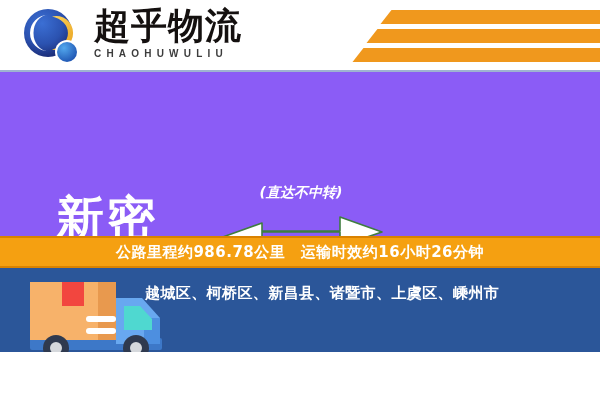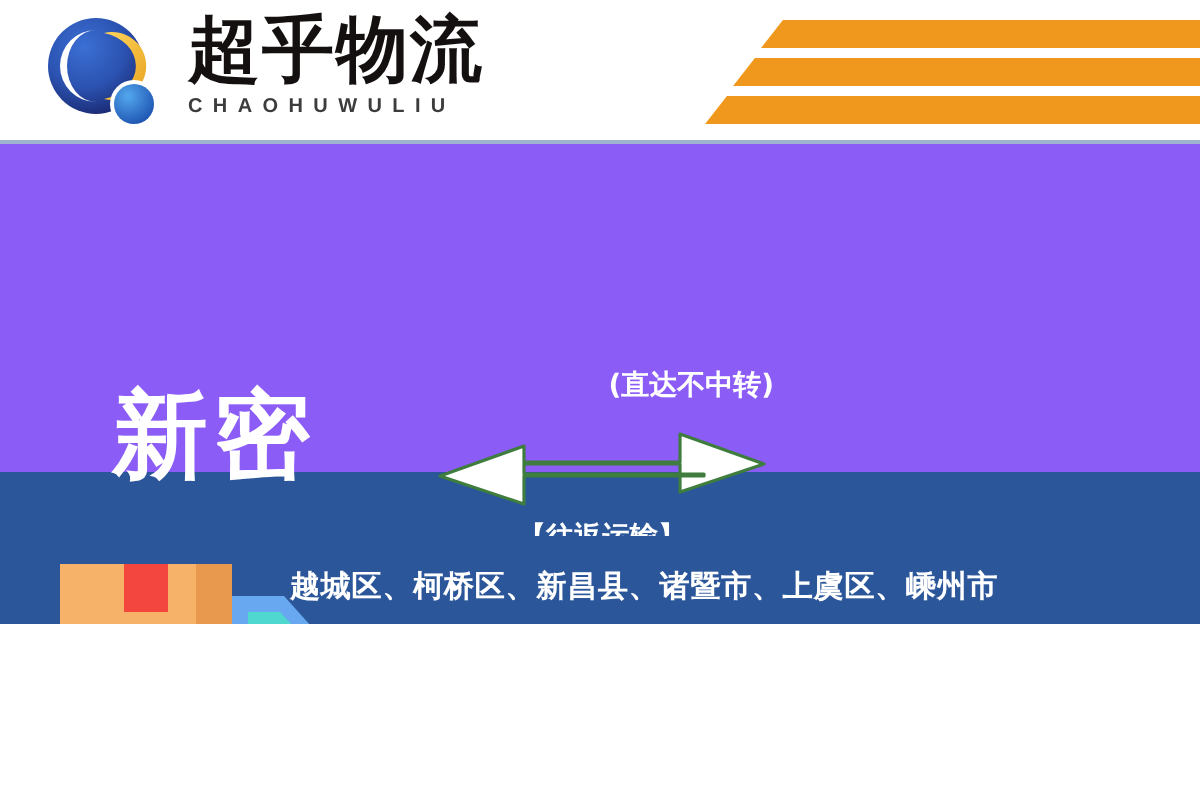--- a/index.html
+++ b/index.html
@@ -9,21 +9,21 @@
   }
   body {
     width: 600px;
     height: 400px;
     font-family: "Liberation Sans", "DejaVu Sans", sans-serif;
     overflow: hidden;
   }
   #banner {
     position: relative;
     width: 600px;
-    height: 312px;
+    height: 352px;
     background: #2b5699;
     overflow: hidden;
   }
 
   
   #header {
     position: absolute;
     left: 0; top: 0;
     width: 600px; height: 72px;
     background: #ffffff;
@@ -104,26 +104,27 @@
 
   #route-mid {
     position: absolute;
     left: 215px; top: 112px;
     width: 172px; height: 104px;
   }
   #route-note-top {
     position: absolute;
     left: 0; top: 0;
     width: 172px;
-    text-align: right;
+    text-align: center;
     font-family: "DejaVu Sans", "Liberation Sans", sans-serif;
     font-size: 14px;
     font-weight: bold;
     color: #ffffff;
     white-space: nowrap;
+    font-style: italic;
   }
   #arrow-wrap {
     position: absolute;
     left: -5px; top: 27px;
     width: 182px; height: 42px;
   }
   #route-note-bottom {
     position: absolute;
     left: 0; top: 76px;
     width: 172px;
@@ -246,20 +247,23 @@
 
           <path d="M142 26 L52 26 L52 12 L10 27 L52 41 L52 27 L142 27 Z" fill="#ffffff" stroke="#3f7d3f" stroke-width="1.6" stroke-linejoin="round"></path>
         </svg>
       </div>
 
       <div id="route-note-bottom">【往返运输】</div>
     </div>
 
   </div>
 
+  <div id="info-bar">
+    <div id="info-bar-text">公路里程约986.78公里　运输时效约16小时26分钟</div>
+  </div>
 
   <div id="bottom-area">
 
     <div id="truck">
       <svg width="152" height="98" viewBox="0 0 152 98">
 
         <rect x="6" y="64" width="132" height="12" rx="2" fill="#3d78c8"></rect>
 
         <rect x="6" y="8" width="86" height="58" fill="#f7b26a"></rect>
 

